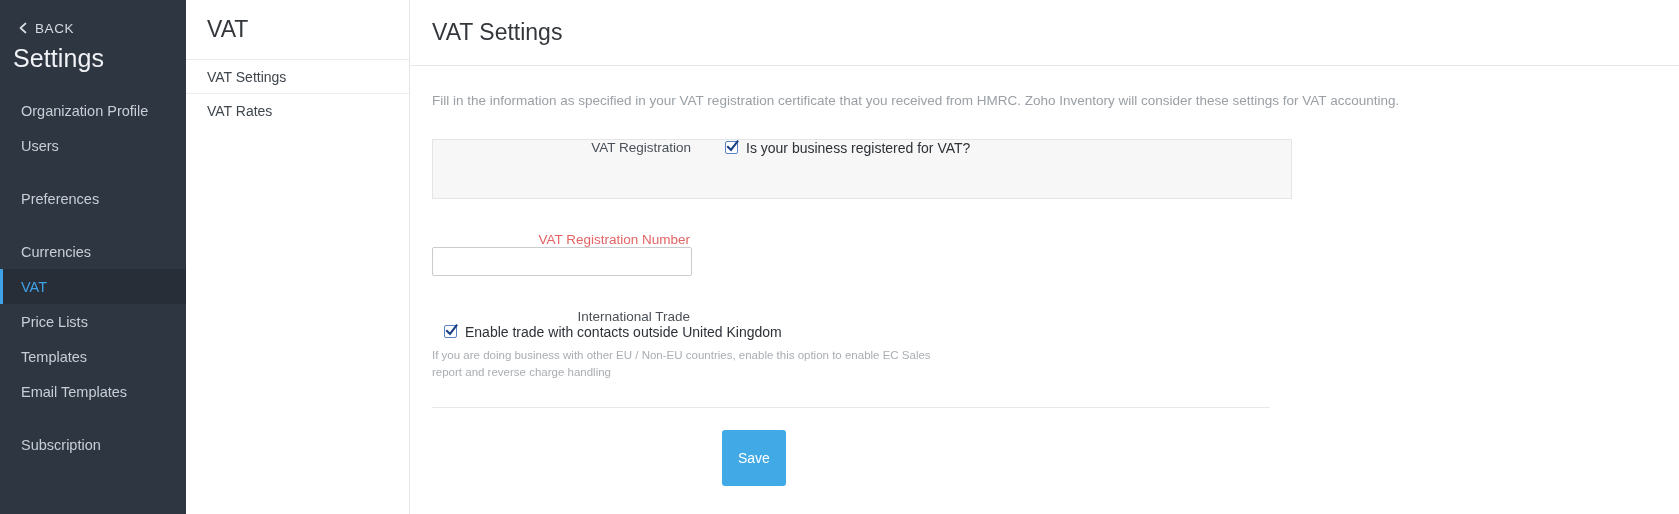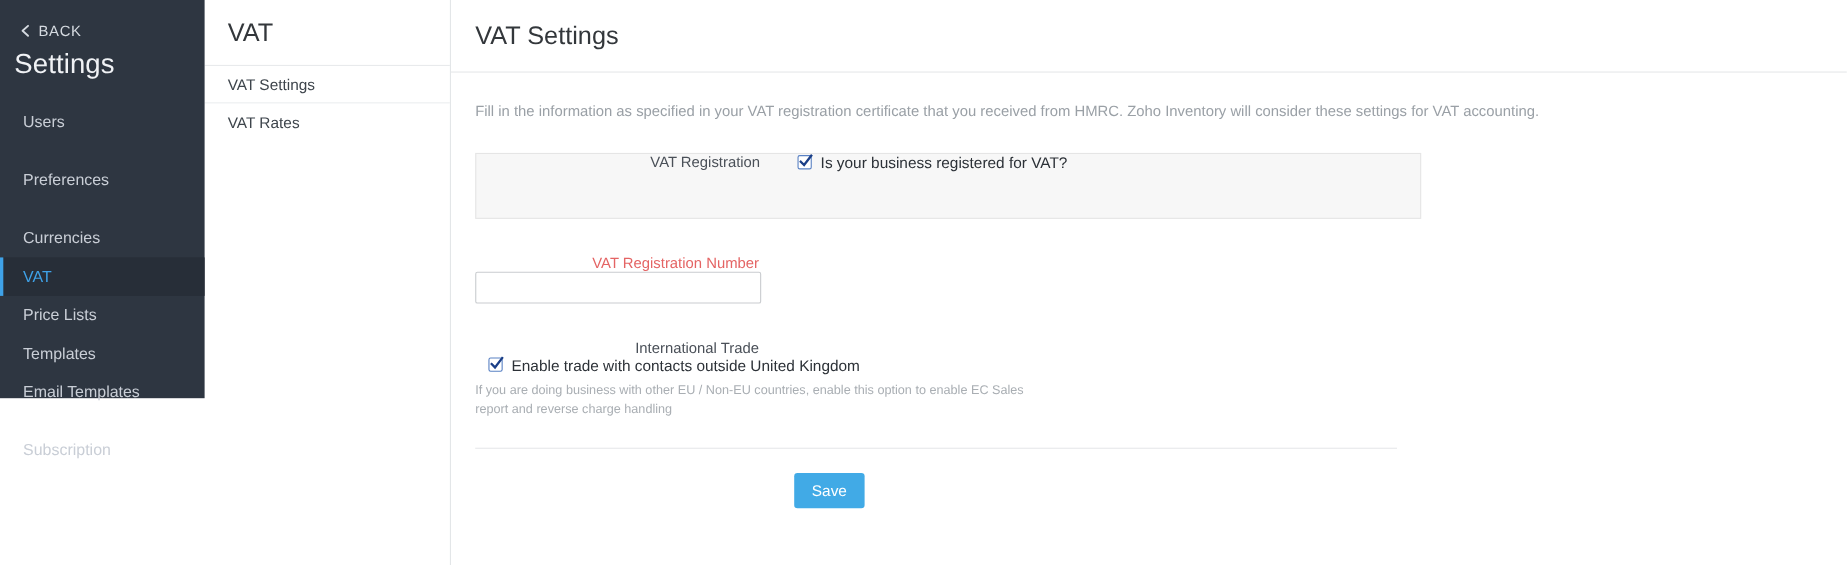--- a/index.html
+++ b/index.html
@@ -22,21 +22,21 @@
     align-items: stretch;
   }
 
   
   .sidebar {
     width: 186px;
     min-width: 186px;
     background: #2e3641;
     color: #c3c9d1;
     padding-top: 17px;
-    height: 362px;
+    height: 514px;
     position: relative;
   }
   .back-row {
     display: flex;
     align-items: center;
     padding: 0 0 0 18px;
     height: 22px;
     cursor: pointer;
   }
   .back-chevron {
@@ -234,21 +234,21 @@
   .save-row {
     margin-top: 22px;
     padding-left: 290px;
   }
   .save-btn {
     background: #41aae6;
     color: #ffffff;
     border: none;
     border-radius: 3px;
     font-size: 14px;
-    padding: 8px 16px;
+    padding: 20px 16px;
     cursor: pointer;
     font-family: "Liberation Sans", sans-serif;
     text-align: right;
   }
 </style>
 </head>
 <body>
 
 <div class="app">
 
@@ -259,20 +259,23 @@
         <svg width="10" height="12" viewBox="0 0 10 12">
           <polyline points="7.5,1.5 2.5,6 7.5,10.5" fill="none" stroke="#d5dae0" stroke-width="1.7" stroke-linecap="round" stroke-linejoin="round"></polyline>
         </svg>
       </span>
       <span class="back-label">BACK</span>
     </div>
 
     <div class="settings-title">Settings</div>
 
     <div class="nav-list">
+      <div class="nav-item">
+        <span>Organization Profile</span>
+      </div>
       <div class="nav-item">
         <span>Users</span>
       </div>
       <div class="nav-item spaced-top">
         <span>Preferences</span>
       </div>
       <div class="nav-item spaced-top">
         <span>Currencies</span>
       </div>
       <div class="nav-item active">

